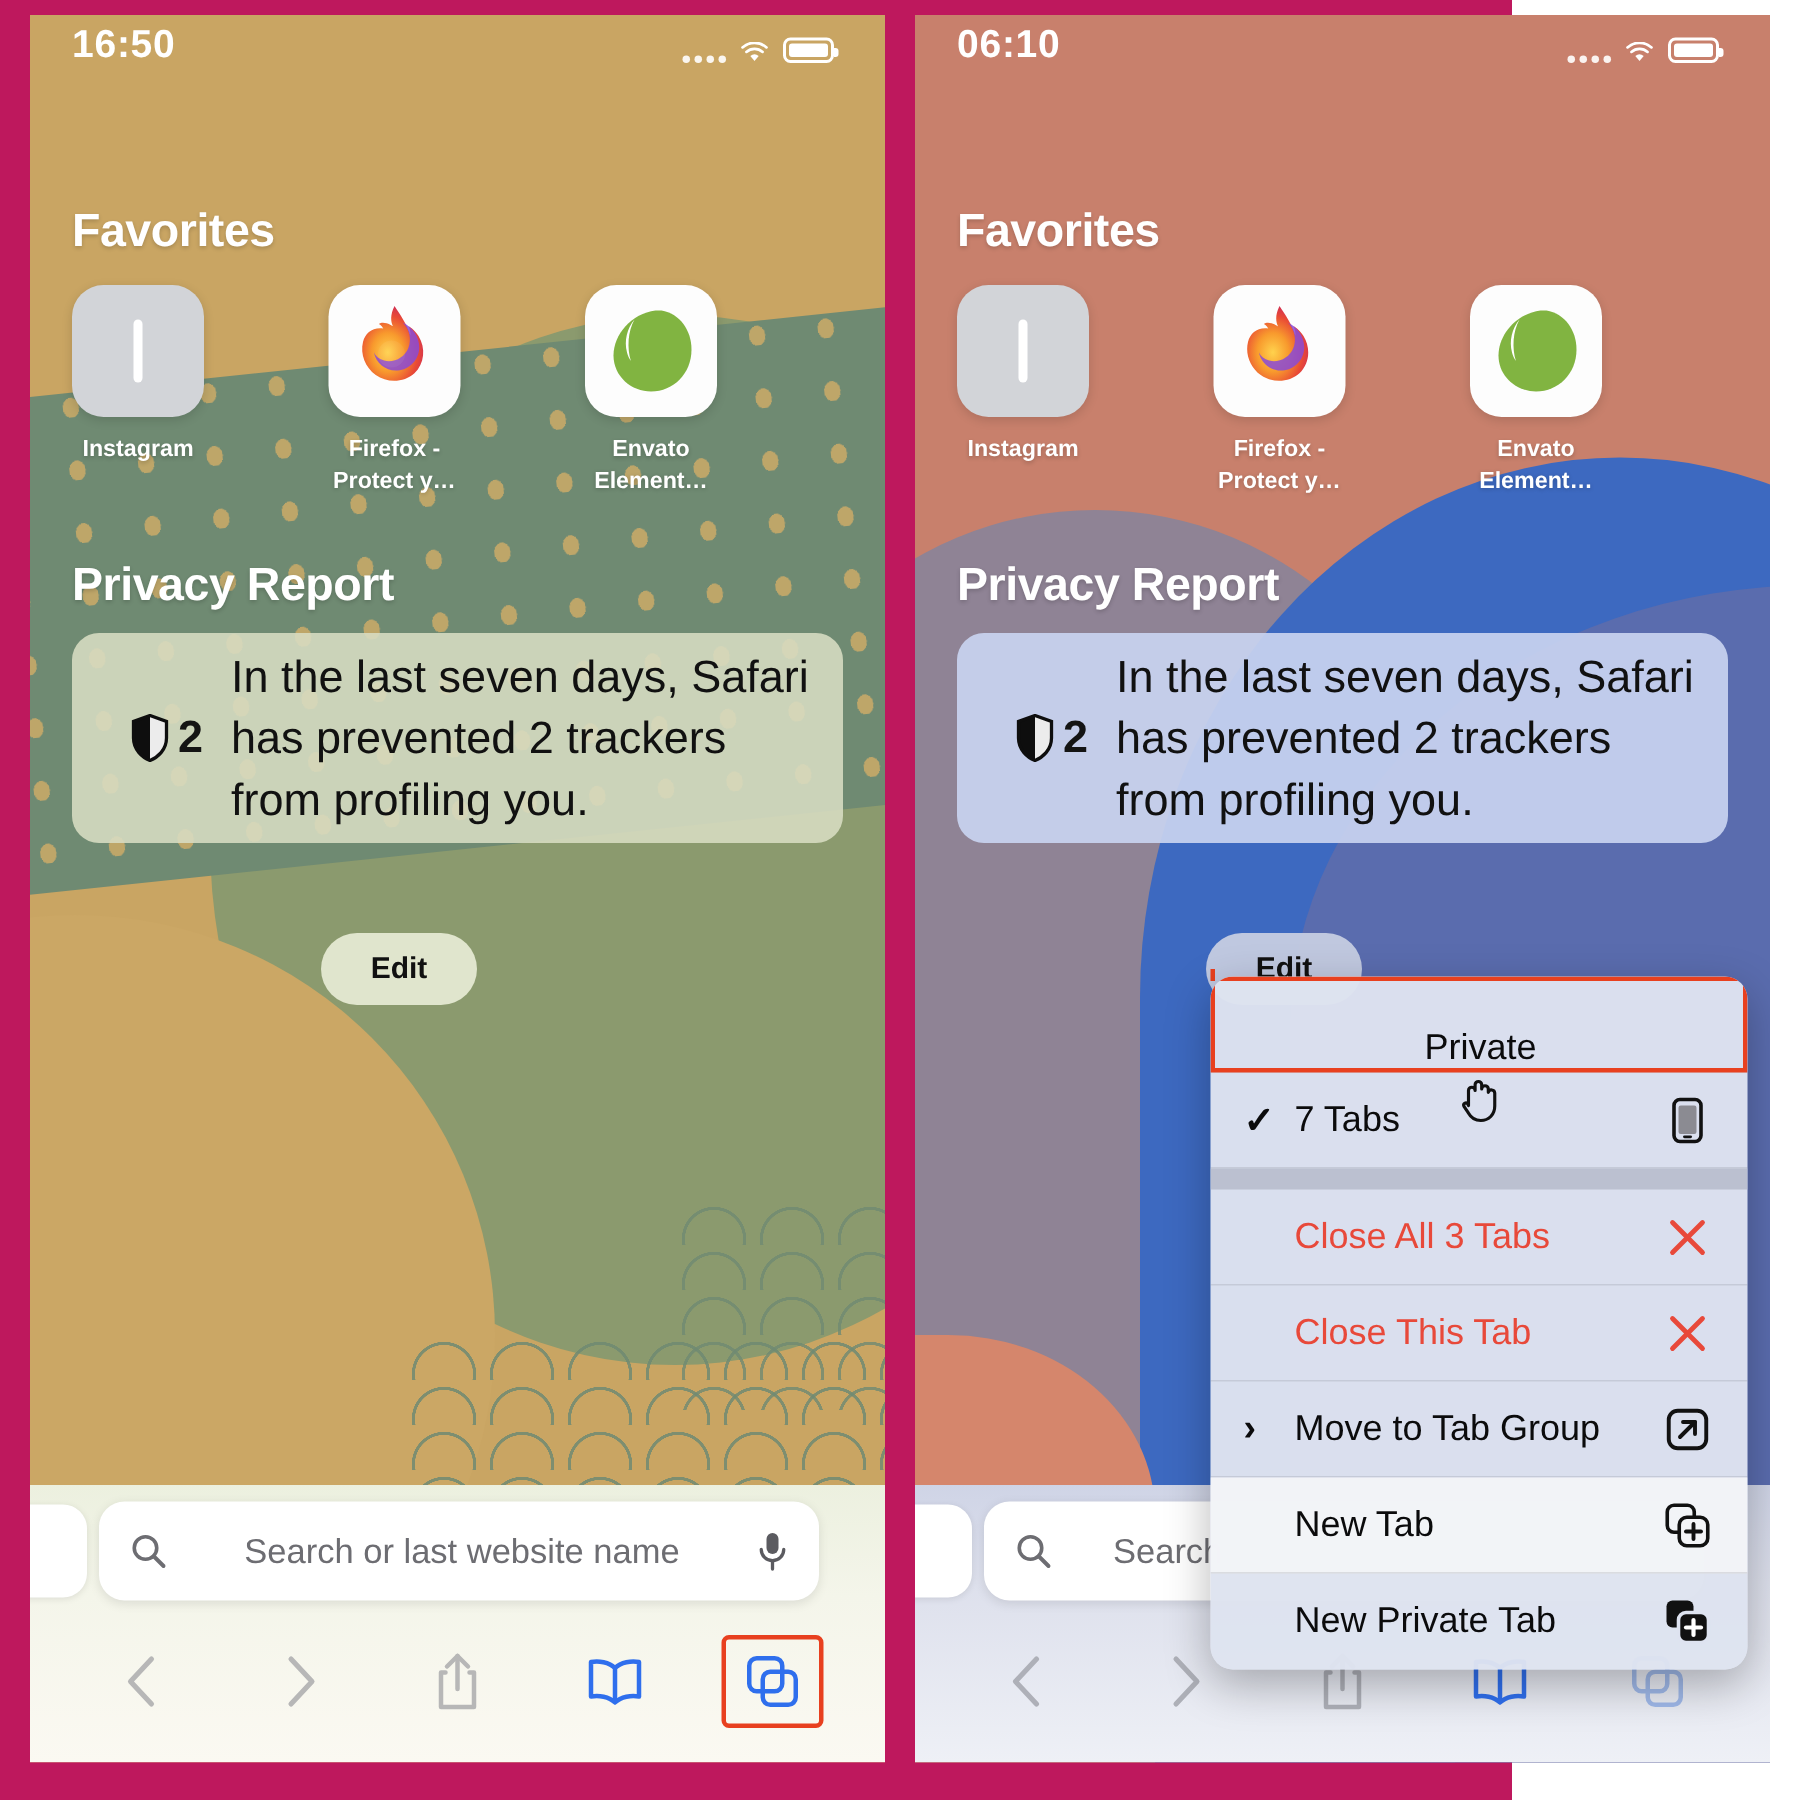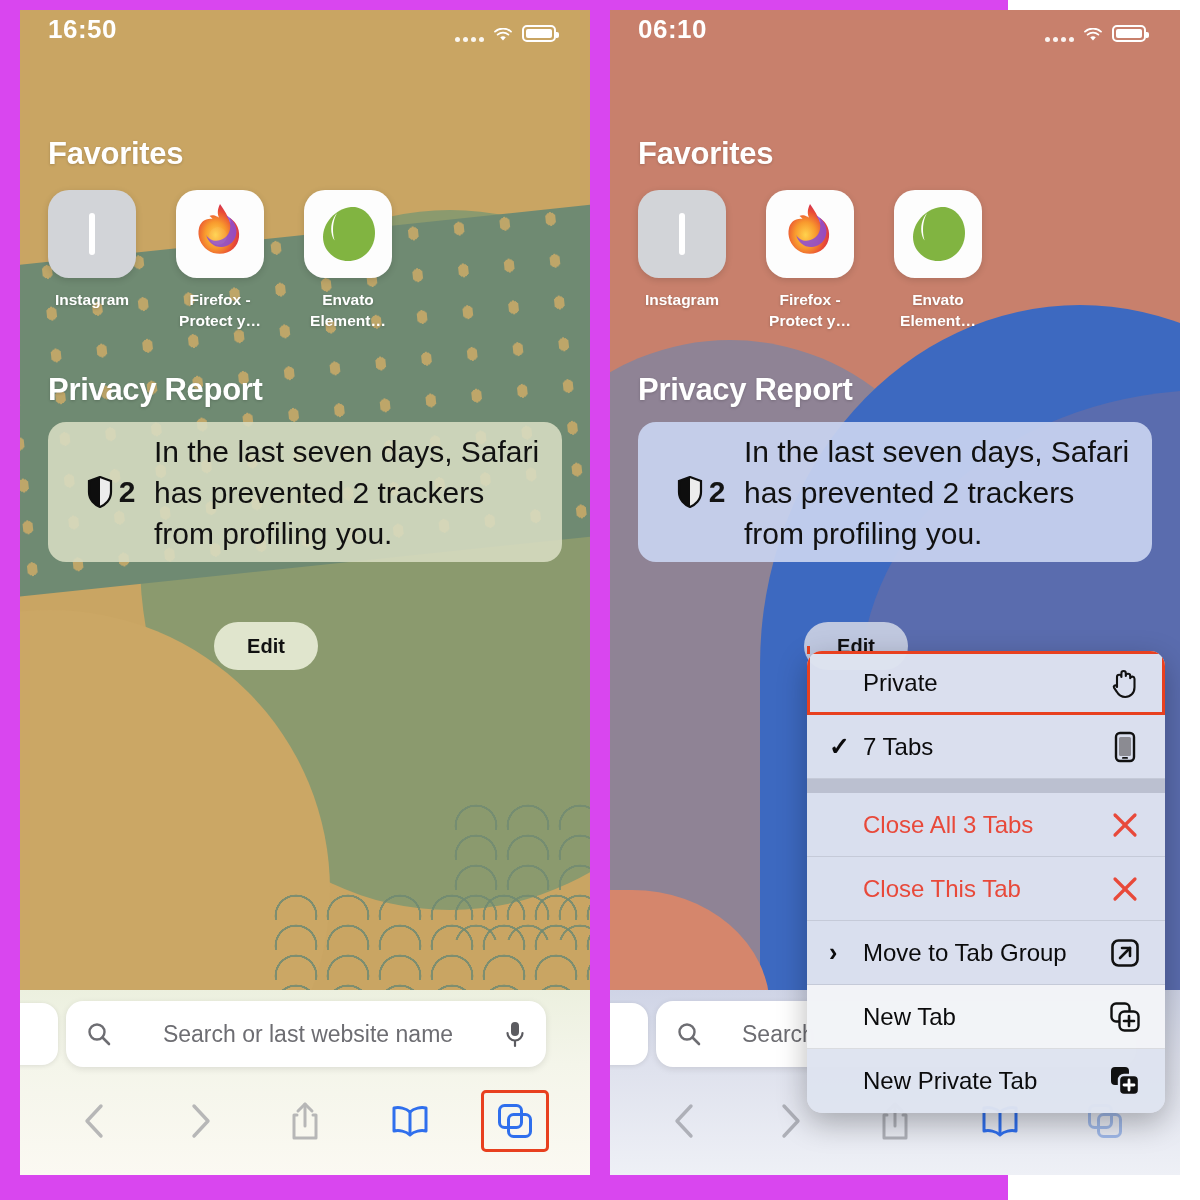--- a/index.html
+++ b/index.html
@@ -1,18 +1,18 @@
 <!DOCTYPE html>
 <html><head>
 <meta charset="utf-8">
 <style>
   * { margin:0; padding:0; box-sizing:border-box; }
   html,body{ width:1200px; height:1200px; background:#ffffff;
     font-family:"Liberation Sans", sans-serif; overflow:hidden; }
-  .stage{ position:relative; width:1008px; height:1200px; background:#d946ef; }
+  .stage{ position:relative; width:1008px; height:1200px; background:#be185d; }
 
   
   .phone{ position:absolute; top:0; height:1200px; width:570px; overflow:hidden; }
   .phone.left{ left:20px; }
   .phone.right{ left:610px; }
 
   .screen{ position:absolute; left:0; top:10px; width:570px; height:1165px; overflow:hidden; }
 
   
   .wall{ position:absolute; inset:0; overflow:hidden; }
@@ -63,21 +63,21 @@
   .sb-batt:after{ content:""; position:absolute; right:-5px; top:5px; width:3px; height:6px;
      background:#fff; border-radius:0 2px 2px 0; }
   .sb-batt i{ position:absolute; left:2px; top:2px; bottom:2px; right:2px; background:#fff; border-radius:2px; }
 
   
   .sec-title{ position:absolute; left:28px; font-size:31px; font-weight:bold; color:#fff;
      letter-spacing:-.3px; text-shadow:0 1px 3px rgba(0,0,0,.18); }
   .fav-title{ top:126px; }
   .pr-title{ top:362px; }
 
-  .fav-row{ position:absolute; left:28px; top:180px; display:flex; gap:40px; }
+  .fav-row{ position:absolute; left:28px; top:180px; display:flex; gap:83px; }
   .fav{ width:88px; text-align:center; }
   .fav-icon{ width:88px; height:88px; border-radius:21px; overflow:hidden;
      display:flex; align-items:center; justify-content:center;
      box-shadow:0 2px 7px rgba(0,0,0,.14); }
   .fav-label{ margin-top:11px; font-size:15.5px; font-weight:bold; color:#fff; line-height:21px;
      text-shadow:0 1px 3px rgba(0,0,0,.22); }
   .ic-insta{ background:#d2d4d8; }
   .ic-insta span{ display:block; width:6px; height:42px; background:#fff; border-radius:3px; }
   .ic-white{ background:#fdfdfd; }
 
@@ -122,21 +122,21 @@
      background:rgba(222,227,240,.97); }
   .ctx-row{ height:64px; display:flex; align-items:center; padding:0 20px 0 22px;
      border-bottom:1px solid rgba(60,60,67,.13); position:relative; }
   .ctx-row:last-child{ border-bottom:none; }
   .ctx-label{ flex:1; font-size:24px; color:#0b0b0c; font-weight:500; }
   .ctx-label.danger{ color:#e8493a; }
   .ctx-lead{ width:34px; flex:0 0 34px; display:flex; align-items:center; font-size:25px;
      font-weight:bold; color:#0b0b0c; }
   .ctx-ico{ width:40px; flex:0 0 40px; display:flex; align-items:center; justify-content:center; }
   .ctx-gap{ height:14px; background:rgba(176,182,198,.75); border-bottom:none; }
-  .ctx-row.sel{ outline:3px solid #e8401f; outline-offset:-3px; z-index:3; }
+  .ctx-row.sel{ outline:3px solid #e8401f; outline-offset:-3px; z-index:3;flex-direction:column; }
   .ctx-row.lastrow{ background:rgba(243,244,247,.97); }
   .ctx-tick{ position:absolute; left:197px; top:636px; width:3px; height:8px; background:#e8401f; }
 </style>
 </head>
 <body>
 
 <div class="stage">
 
   <div class="phone left">
     <div class="screen">

